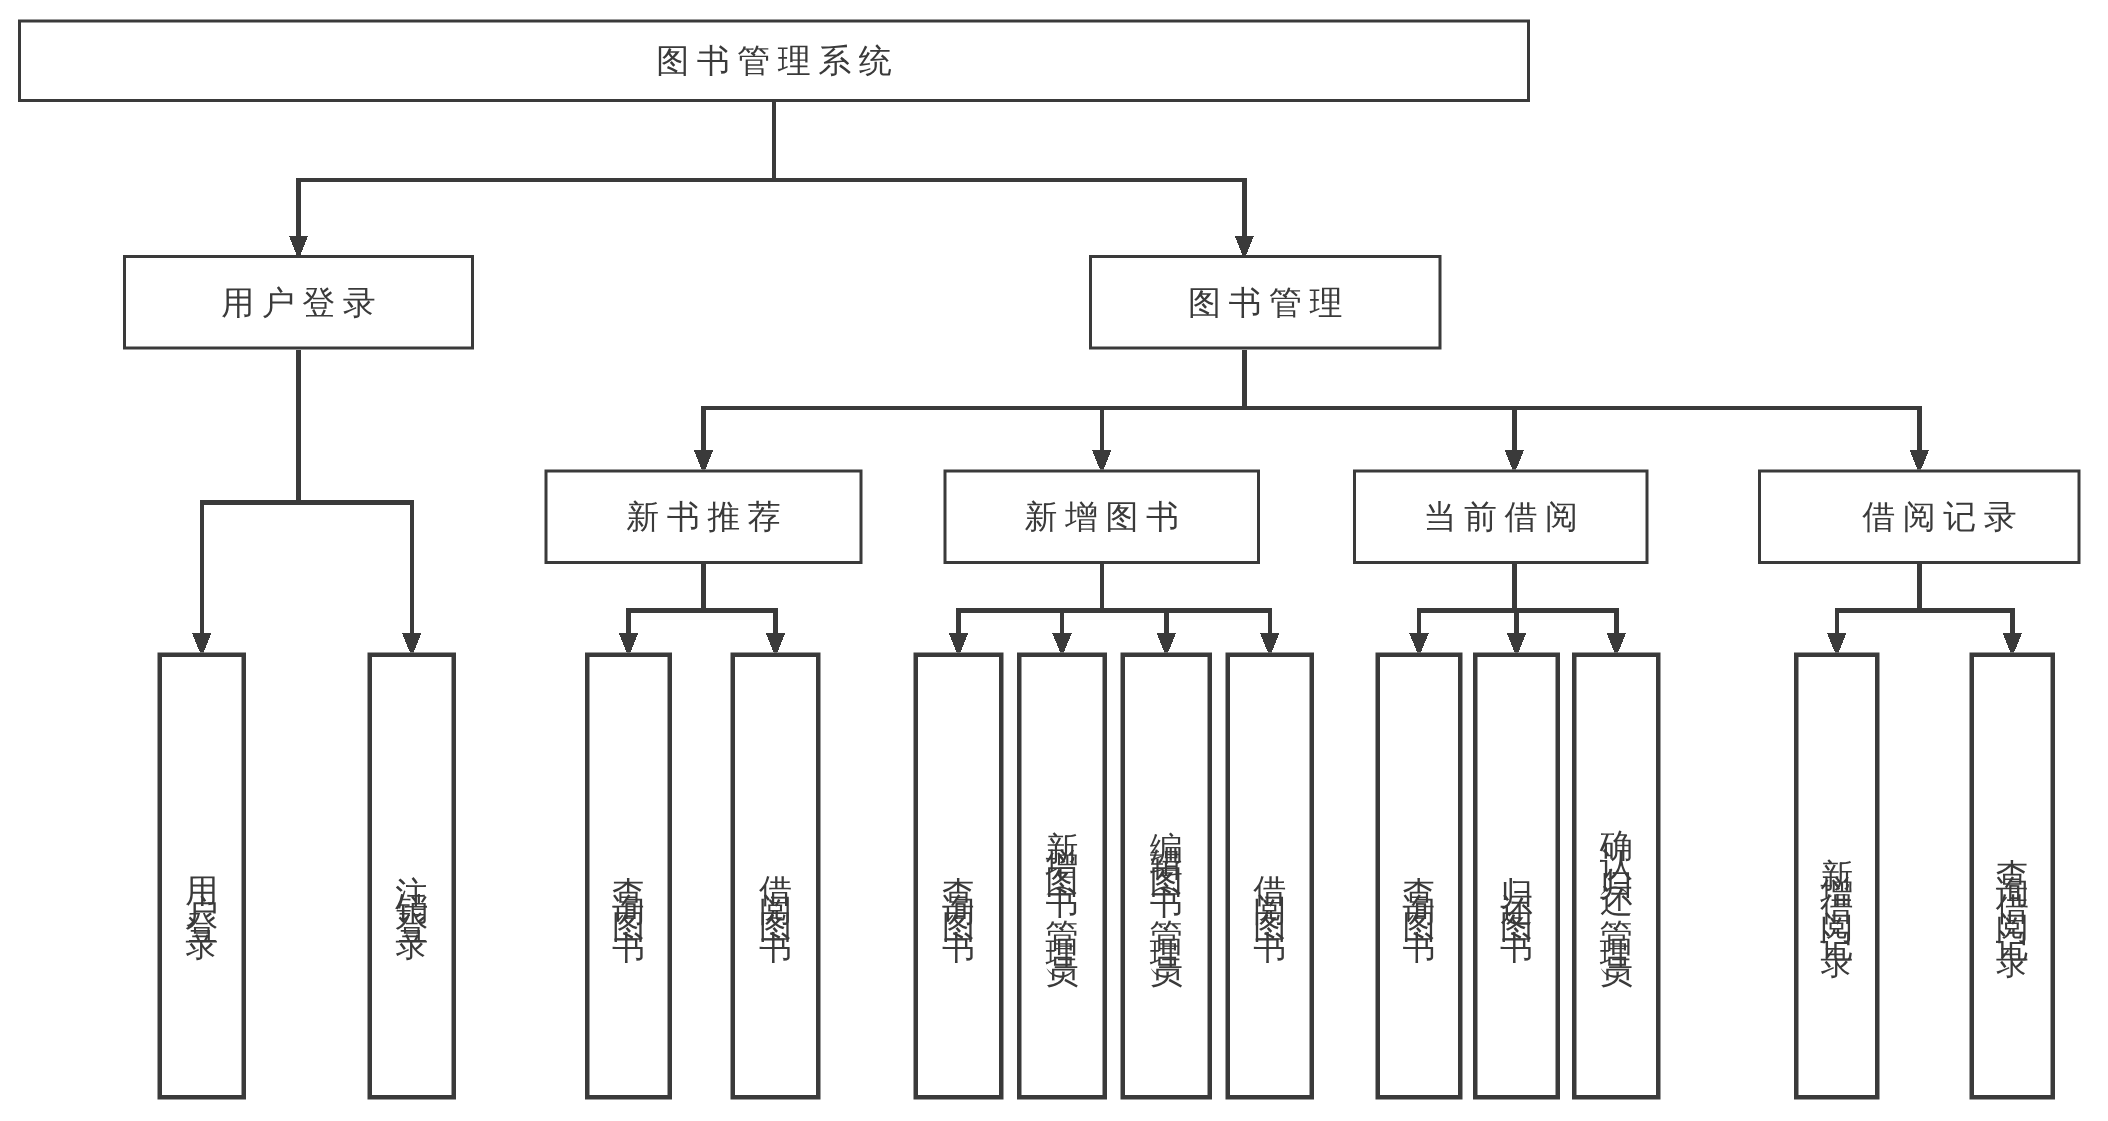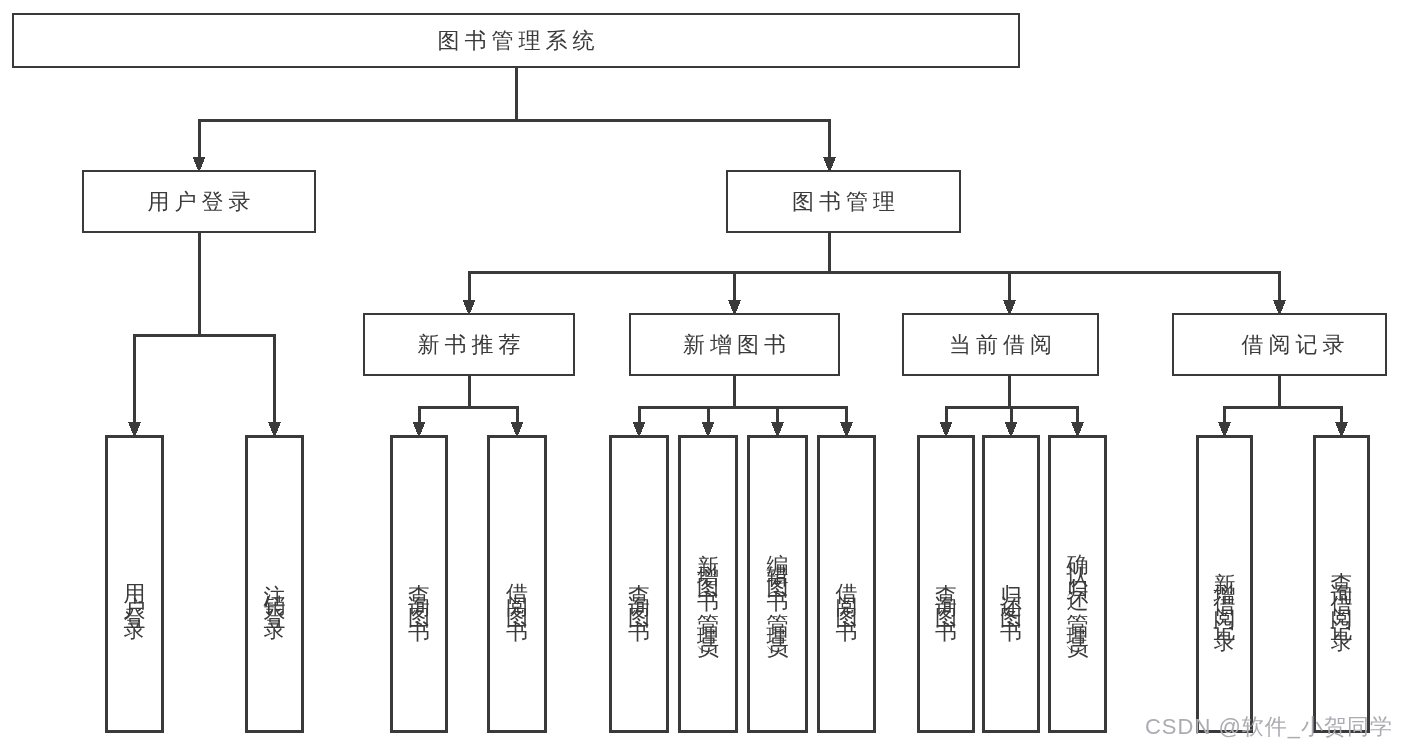--- a/index.html
+++ b/index.html
@@ -171,14 +171,13 @@
       <div class="node vertical" style="left: 1048px; top: 435px; width: 59px; height: 298px; border-color: rgb(58, 58, 58); color: rgb(58, 58, 58);">
         <span>确认归还（管理员）</span>
       </div>
       <div class="node vertical" style="left: 1196px; top: 435px; width: 57px; height: 298px; border-color: rgb(58, 58, 58); color: rgb(58, 58, 58);">
         <span>新增借阅记录</span>
       </div>
       <div class="node vertical" style="left: 1313px; top: 435px; width: 57px; height: 298px; border-color: rgb(58, 58, 58); color: rgb(58, 58, 58);">
         <span>查询借阅记录</span>
       </div>
     </div>
-  <div class="watermark">CSDN @软件_小贺同学</div>
 </div>
 
 </body></html>

